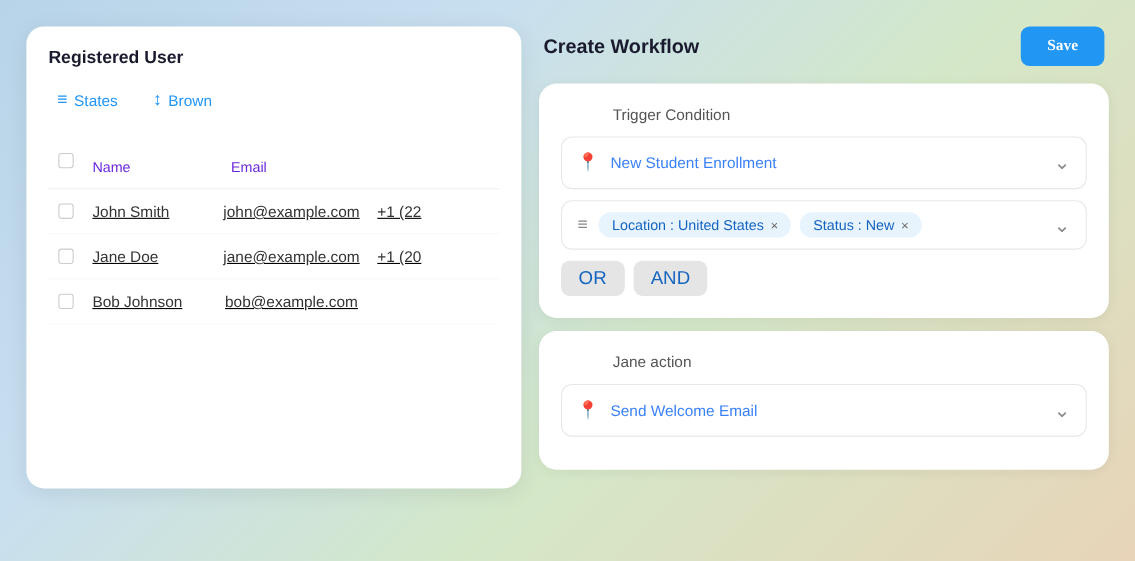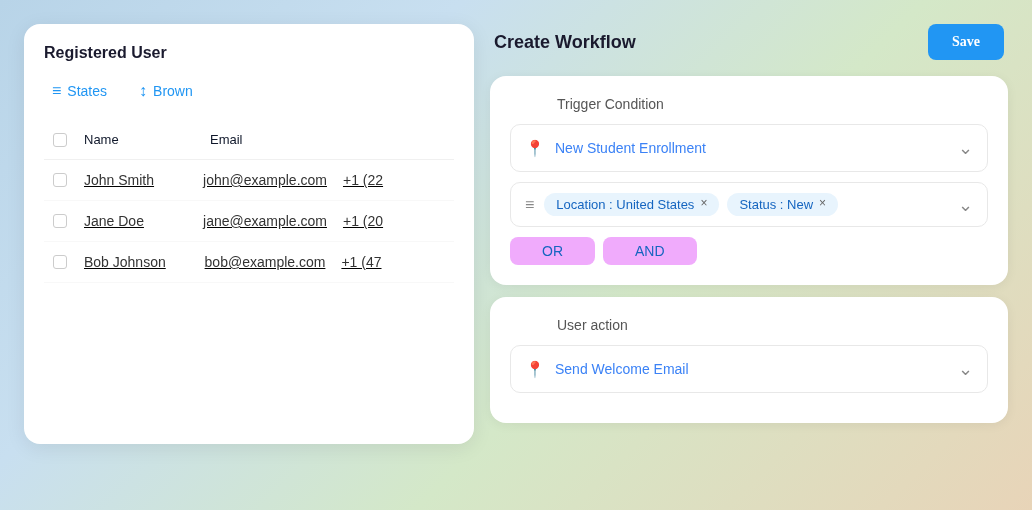--- a/index.html
+++ b/index.html
@@ -76,22 +76,23 @@
     .table-header {
       display: grid;
       grid-template-columns: 32px 1fr 1fr 1fr;
       padding: 8px 0;
       border-bottom: 1px solid #f0f0f0;
     }
 
     .table-header-cell {
       font-size: 13px;
       font-weight: 500;
-      color: #0f172a;
+      color: #6d28d9;
       padding: 4px 8px;
+      margin-top: 12px;
     }
 
     .table-header-check {
       padding: 4px;
       display: flex;
       align-items: center;
       justify-content: center;
     }
 
     .table-row {
@@ -233,21 +234,21 @@
     }
 
     .filter-tags {
       display: flex;
       gap: 8px;
       flex-wrap: wrap;
     }
 
     .filter-tag {
       display: flex;
-      align-items: flex-start;
+      align-items: center;
       gap: 6px;
       background: #e8f4fd;
       border-radius: 20px;
       padding: 4px 12px;
       font-size: 13px;
       color: #1565c0;
       font-weight: 500;
     }
 
     .filter-tag-close {
@@ -257,25 +258,25 @@
       line-height: 1;
     }
 
     .logic-btns {
       display: flex;
       gap: 8px;
       margin-top: 4px;
     }
 
     .logic-btn {
-      background: #f0abfc;
+      background: #e5e5e5;
       border: none;
       border-radius: 8px;
-      padding: 6px 32px;
-      font-size: 14px;
+      padding: 6px 16px;
+      font-size: 17px;
       font-weight: 500;
       color: #1565c0;
       cursor: pointer;
     }
   </style>
 </head>
 <body>
 
 <div class="container">
 
@@ -320,21 +321,20 @@
         <div class="table-cell">jane@example.com</div>
         <div class="table-cell">+1 (20</div>
       </div>
 
       <div class="table-row">
         <div class="table-cell-check">
           <div class="checkbox"></div>
         </div>
         <div class="table-cell">Bob Johnson</div>
         <div class="table-cell">bob@example.com</div>
-        <div class="table-cell">+1 (47</div>
       </div>
     </div>
   </div>
 
   <div class="right-panel">
     <div class="right-panel-header">
       <div class="right-panel-title">Create Workflow</div>
       <button class="save-btn">Save</button>
     </div>
 
@@ -366,21 +366,21 @@
         <span class="chevron-icon">⌄</span>
       </div>
 
       <div class="logic-btns">
         <button class="logic-btn">OR</button>
         <button class="logic-btn">AND</button>
       </div>
     </div>
 
     <div class="workflow-card">
-      <div class="section-label">User action</div>
+      <div class="section-label">Jane action</div>
 
       <div class="dropdown-row">
         <div class="dropdown-left">
           <span class="dropdown-icon">📍</span>
           <span class="dropdown-text">Send Welcome Email</span>
         </div>
         <span class="chevron-icon">⌄</span>
       </div>
     </div>
   </div>

